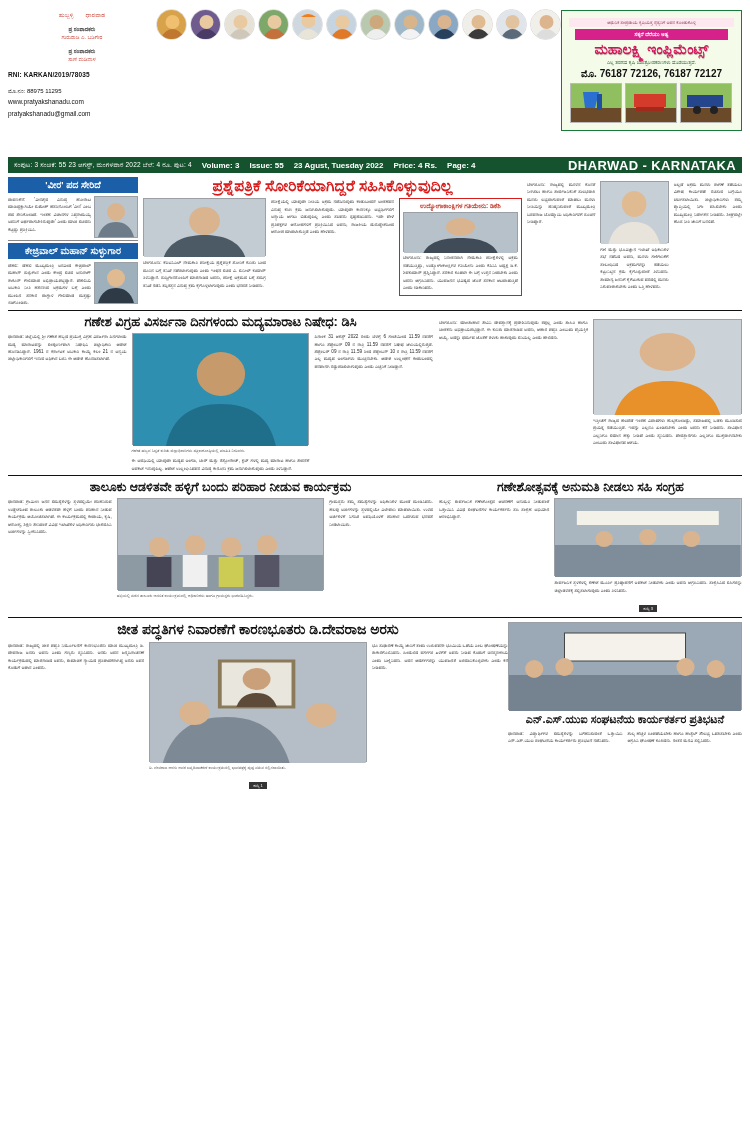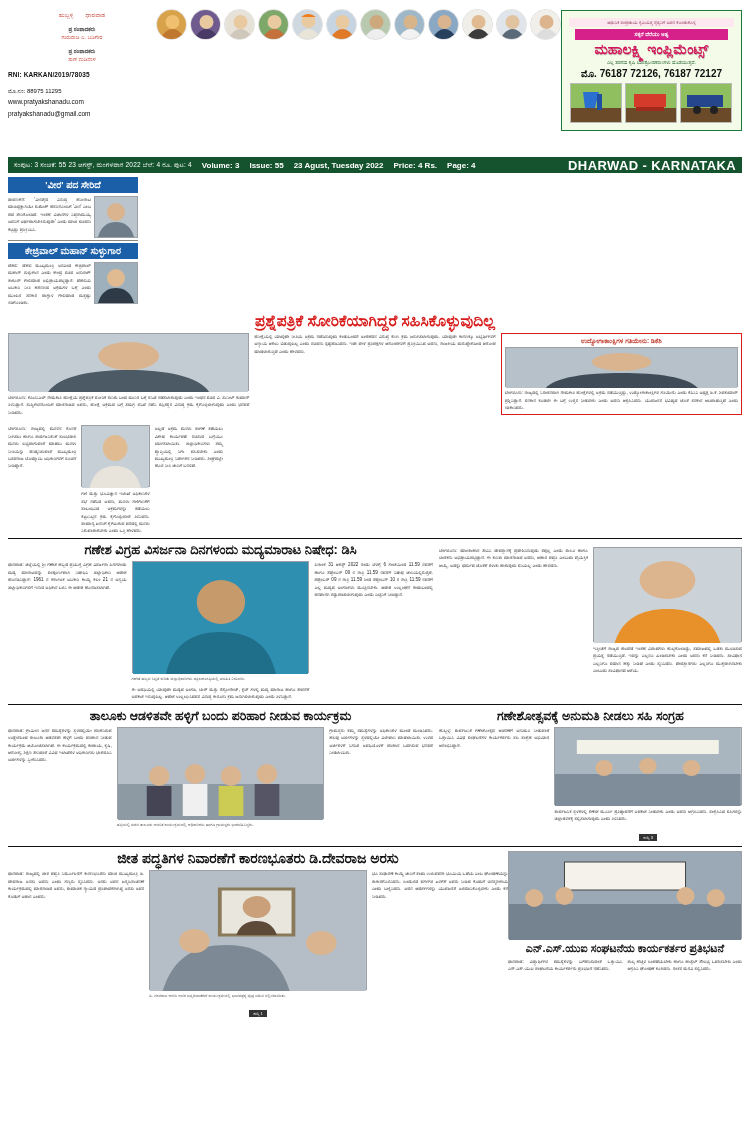--- a/index.html
+++ b/index.html
@@ -62,21 +62,21 @@
   
   .rule { border-top:1px solid #111; margin:3px 0; }
   .rule-thin { border-top:1px solid #888; margin:2px 0; }
   .hl { font-weight:700; color:#111; text-align:center; line-height:1.12; }
   .hl-red { color:#d81b1b; }
   .body-txt { font-size:4.6px; line-height:1.62; text-align:justify; color:#2a2a2a; }
   .photo { background:#cfd4d8; border:1px solid #9aa0a6; }
   .cap { font-size:4.2px; color:#444; line-height:1.5; text-align:justify; margin-top:2px; }
 
   
-  .sec1 { display:flex; gap:5px; margin-top:4px;flex-direction:column; }
+  .sec1 { display:flex; gap:5px; margin-top:4px; }
   .s1-left { width:130px; }
   .s1-mid { flex:1; }
   .s1-right { width:215px; }
   .mini-head { background:#1a5fa8; color:#fff; font-size:9.5px; font-weight:700; padding:2px 4px; text-align:center; }
   .mini-body { display:flex; gap:3px; margin-top:3px; }
   .mini-body .body-txt { flex:1; }
   .mini-pic { width:44px; height:42px; }
 
   .s1-hl1 { font-size:15.5px; }
   .s1-hl2 { font-size:8.5px; color:#c0392b; margin-top:2px; }

